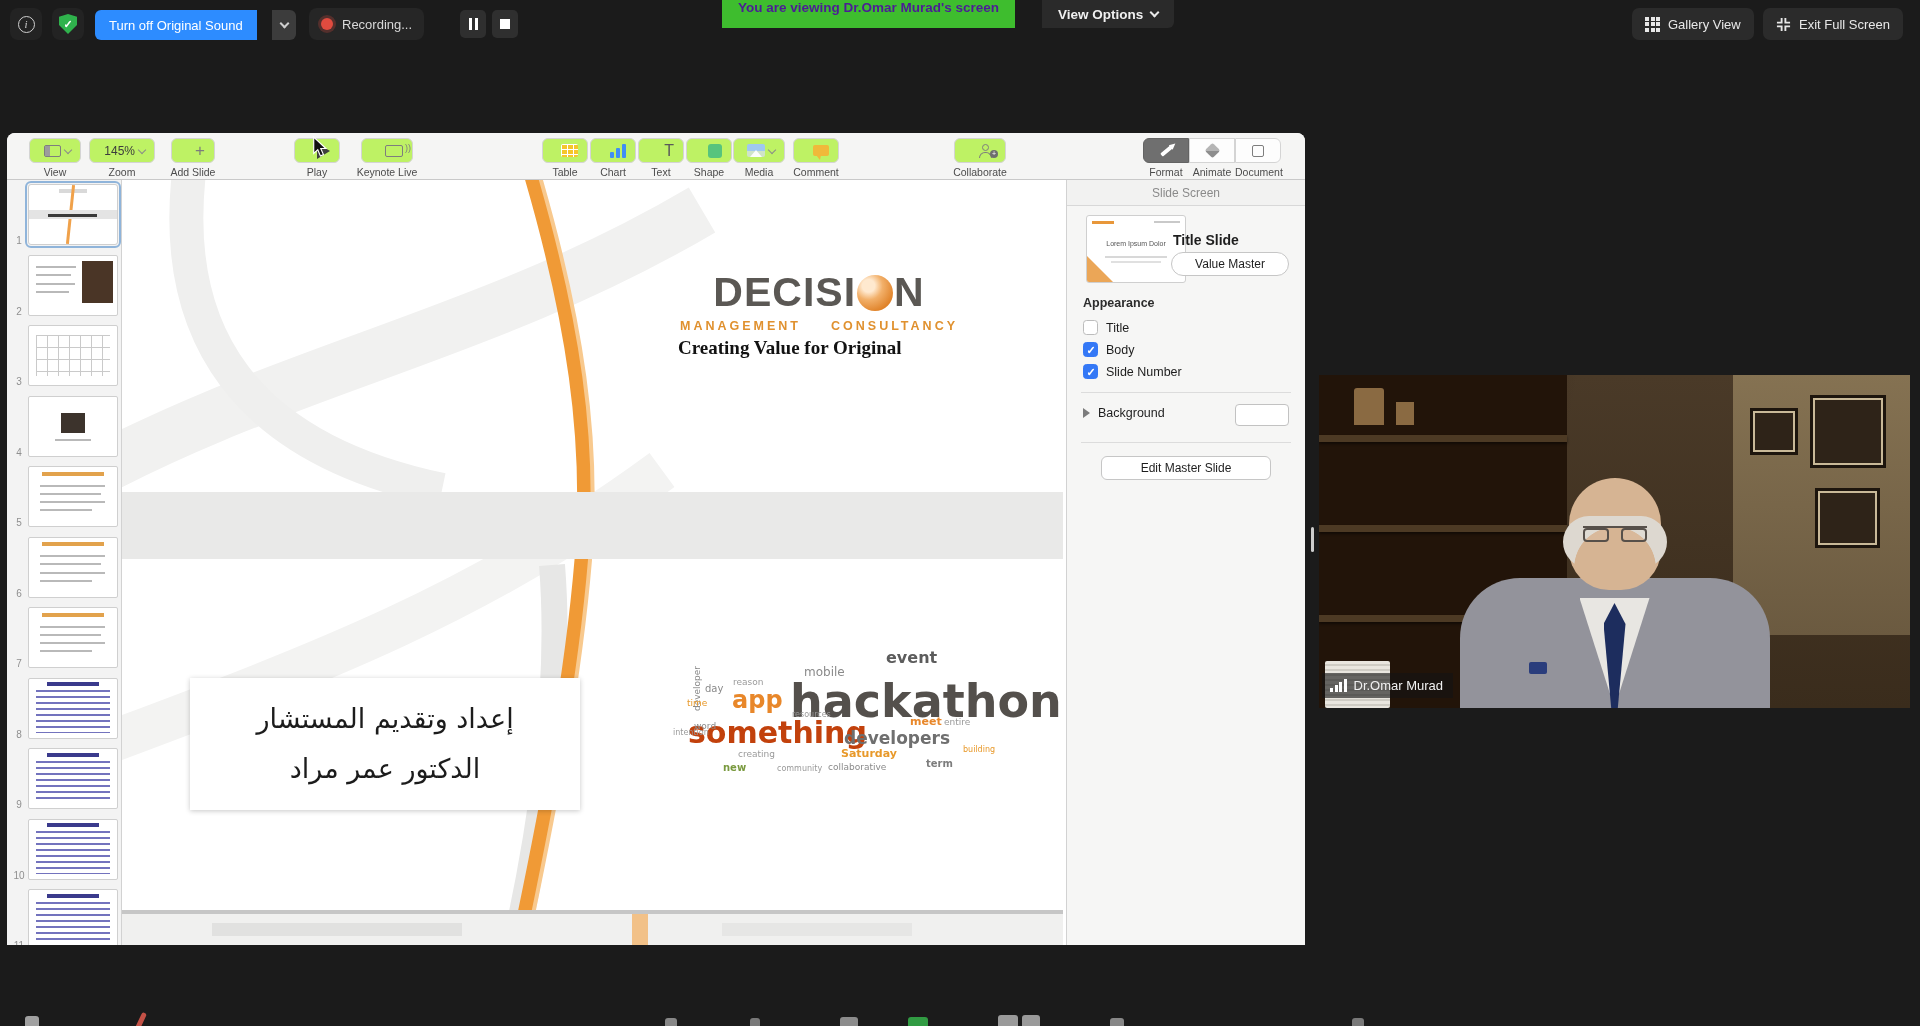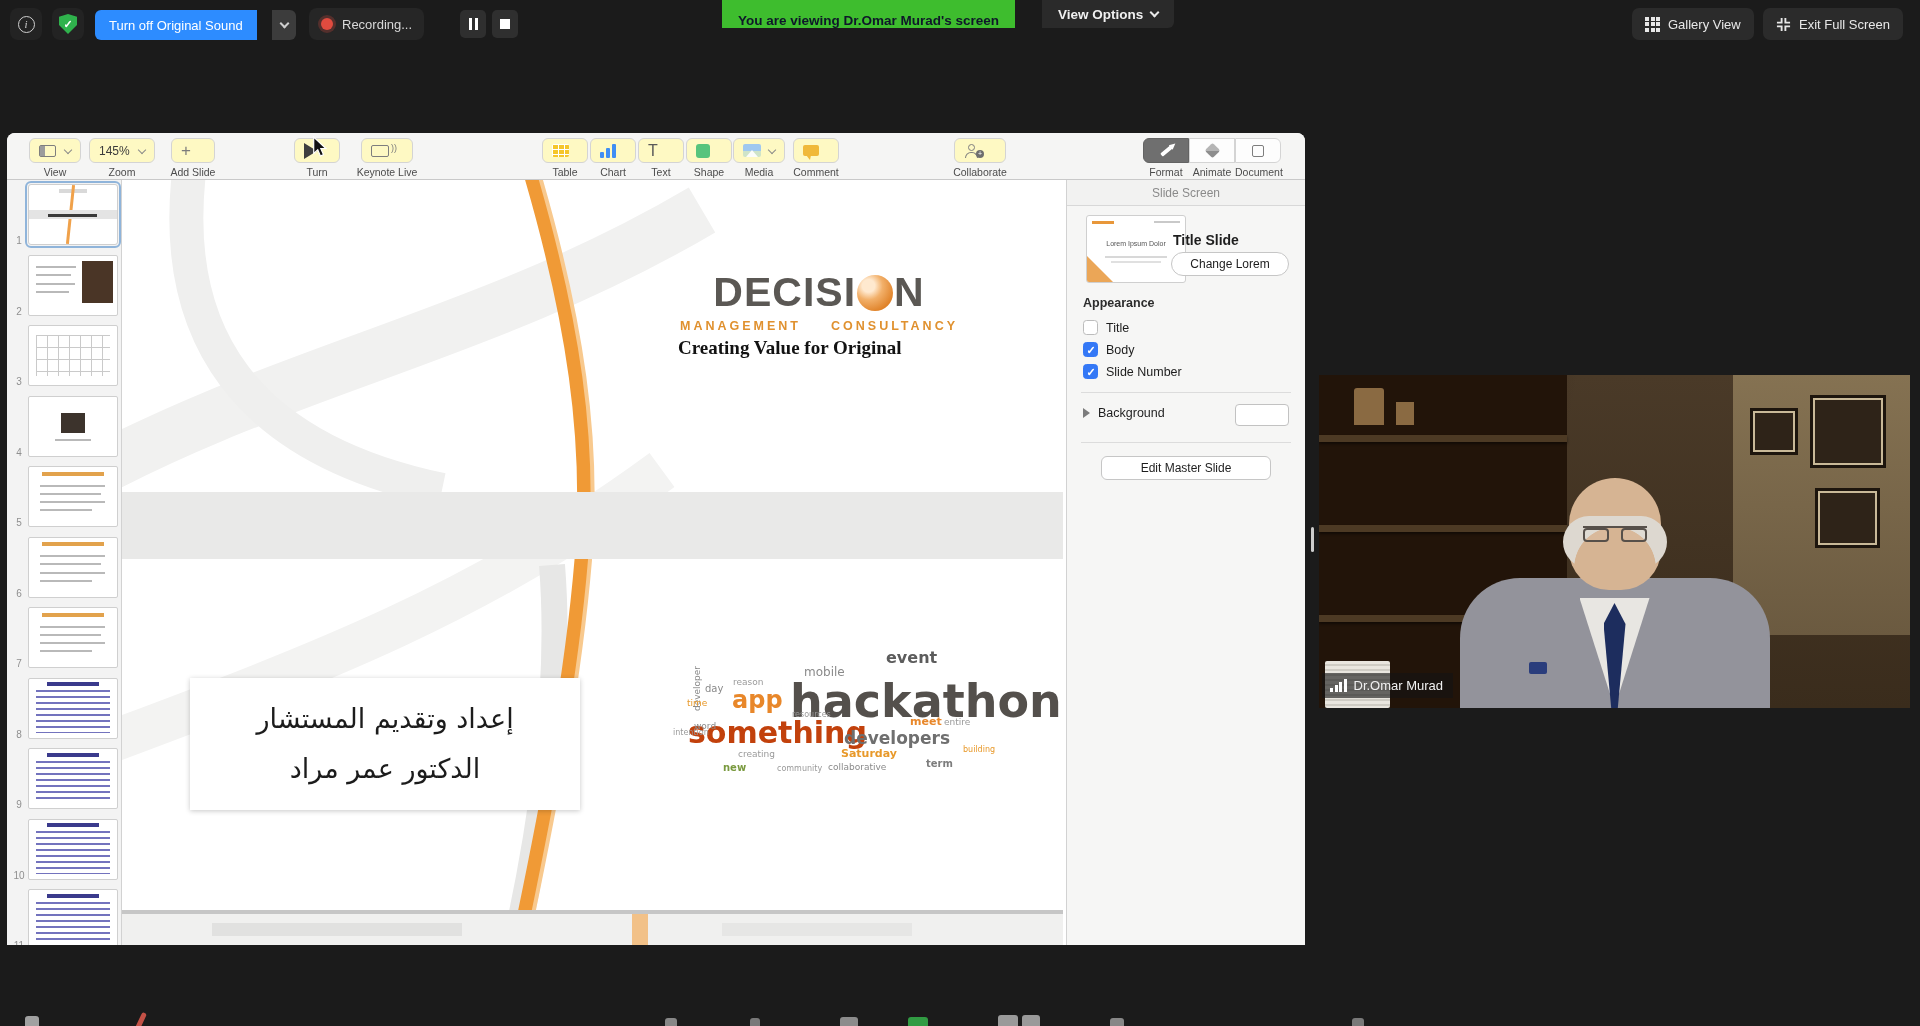--- a/index.html
+++ b/index.html
@@ -22,35 +22,35 @@
   .btn-blue-arrow { position:absolute; top:10px; width:24px; height:30px; background:#3c3c3c; border-radius:0 6px 6px 0;
     display:flex; align-items:center; justify-content:center; }
   .chev { width:7px; height:7px; border-right:2px solid #cfcfcf; border-bottom:2px solid #cfcfcf; transform:rotate(45deg); margin-top:-3px; }
   .rec-pill { position:absolute; top:8px; height:32px; background:#262626; border-radius:8px; display:flex; align-items:center; padding:0 12px; gap:9px; }
   .rec-dot { width:12px; height:12px; background:#e04b3f; border-radius:50%; box-shadow:0 0 0 3px rgba(224,75,63,.25); }
   .rec-text { color:#d9d9d9; font-size:13px; }
   .rec-btn { position:absolute; top:10px; width:26px; height:28px; background:#2f2f2f; border-radius:5px;
     color:#fff; display:flex; align-items:center; justify-content:center; font-size:11px; }
   .stop-sq { width:10px; height:10px; background:#fff; }
   .pause-bars { display:flex; gap:3px; } .pause-bars i { display:block; width:3px; height:12px; background:#fff; }
-  .banner { position:absolute; top:0; height:28px; background:#3ebd2e; color:#0f172a; font-weight:bold; font-size:13.5px;
-    display:flex; align-items:flex-end; padding:0 16px; }
+  .banner { position:absolute; top:0; height:28px; background:#3ebd2e; color:#4c1d95; font-weight:bold; font-size:13.5px;
+    display:flex; align-items:flex-start; padding:0 16px; }
   .view-options { position:absolute; top:0; height:28px; background:#2a2a2a; color:#f0f0f0; font-weight:bold; font-size:13.5px;
     display:flex; align-items:center; gap:8px; padding:0 16px; border-radius:0 0 6px 0; }
   .dark-btn { position:absolute; top:8px; height:32px; background:#2b2b2b; border-radius:7px; color:#e8e8e8; font-size:13px;
     display:flex; align-items:center; gap:8px; padding:0 13px; }
   .grid-icon { display:grid; grid-template-columns:repeat(3,4px); grid-template-rows:repeat(3,4px); gap:1.5px; }
   .grid-icon i { background:#e8e8e8; display:block; }
 
   
   .kn { position:absolute; left:7px; top:133px; width:1298px; height:812px; background:#fff; border-radius:8px 8px 0 0; overflow:hidden; }
   .kn-toolbar { position:absolute; left:0; top:0; width:100%; height:47px; background:#f5f5f4; border-bottom:1px solid #c9c9c9; }
   .tb-item { position:absolute; top:5px; text-align:center; }
-  .tb-btn { height:25px; background:#fef9c3; border:1px solid #d4d4d4; border-radius:6px;
-    display:flex; align-items:center; justify-content:space-between; gap:4px; padding:0 9px; margin:0 auto; }
+  .tb-btn { height:25px; background:#bef264; border:1px solid #d4d4d4; border-radius:6px;
+    display:flex; align-items:center; justify-content:flex-end; gap:4px; padding:0 9px; margin:0 auto; }
   .tb-label { font-size:10.5px; color:#4c4c4c; margin-top:3px; white-space:nowrap; }
   .tb-chev { width:6px; height:6px; border-right:1.5px solid #8a8a8a; border-bottom:1.5px solid #8a8a8a; transform:rotate(45deg); margin-top:-2px; }
   .zoomval { font-size:12px; color:#3c3c3c; }
   .plus-g { font-size:17px; color:#7c7c7c; line-height:1; }
   .view-ic { width:17px; height:12px; border:1.5px solid #7e7e7e; border-radius:2px; position:relative; }
   .view-ic:before { content:""; position:absolute; left:0; top:0; bottom:0; width:5px; background:#9c9c9c; }
   .play-ic { width:0; height:0; border-left:13px solid #3f3f3f; border-top:8px solid transparent; border-bottom:8px solid transparent; }
   .live-ic { width:18px; height:12px; border:1.5px solid #7e7e7e; border-radius:2px; position:relative; }
   .live-ic:after { content:"))"; position:absolute; right:-9px; top:-3px; font-size:9px; color:#7e7e7e; }
   .table-ic { width:17px; height:13px; background:#f5c62a; border-radius:2px;
@@ -259,21 +259,21 @@
       <div class="tb-item" style="left:158px;width:56px">
         <div class="tb-btn" style="width:44px">
             <span class="plus-g">+</span>
           </div>
         <div class="tb-label">Add Slide</div>
       </div>
       <div class="tb-item" style="left:282px;width:56px">
         <div class="tb-btn" style="width:46px">
             <div class="play-ic"></div>
           </div>
-        <div class="tb-label">Turn</div>
+        <div class="tb-label">Play</div>
       </div>
       <div class="tb-item" style="left:342px;width:76px">
         <div class="tb-btn" style="width:52px">
             <div class="live-ic"></div>
           </div>
         <div class="tb-label">Keynote Live</div>
       </div>
       <div class="tb-item" style="left:532px;width:52px">
         <div class="tb-btn" style="width:46px">
             <div class="table-ic"></div>
@@ -503,21 +503,21 @@
       <div class="master-thumb">
         <div class="lg"></div>
           <div class="rg"></div>
         <div class="txt">Lorem Ipsum Dolor</div>
         <div class="l1"></div>
           <div class="l2"></div>
         <div class="tri"></div>
       </div>
       <div class="insp-name">Title Slide</div>
       <div class="btn-white" style="position:absolute;left:104px;top:72px;width:118px;height:24px;border-radius:12px">
-          <span>Change Lorem</span>
+          <span>Value Master</span>
         </div>
 
       <div class="insp-sec" style="top:116px">Appearance</div>
       <div id="appearanceOpts"></div>
 
       <div class="divider" style="top:212px"></div>
       <div class="opt-row" style="top:226px">
         <div class="disc-tri"></div>
         <span class="opt-label">Background</span>
       </div>

